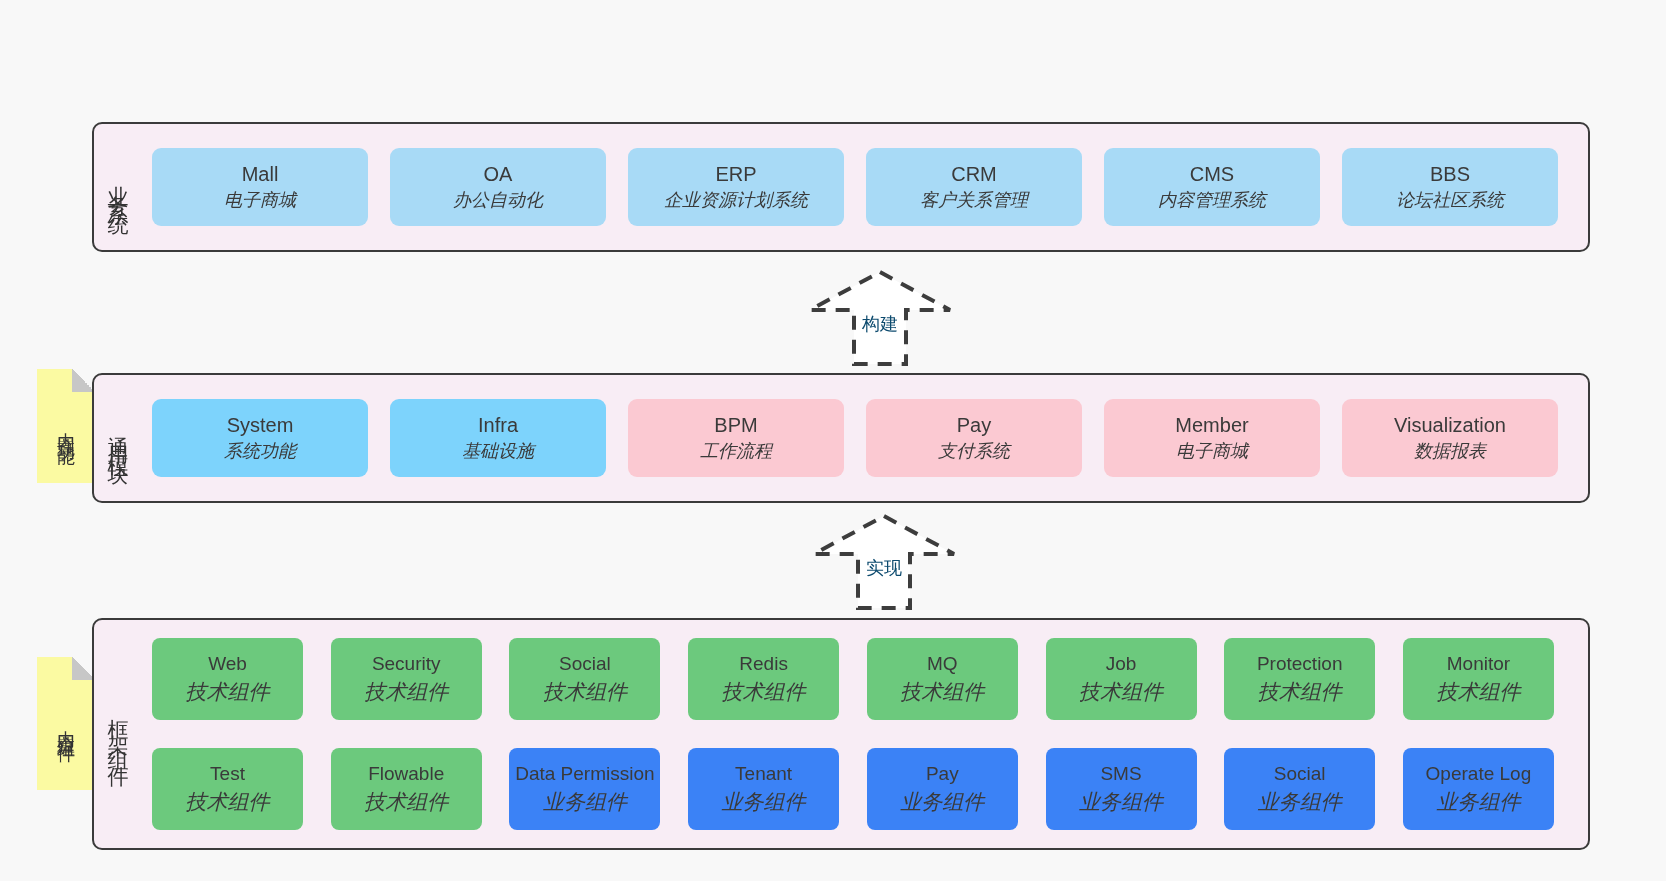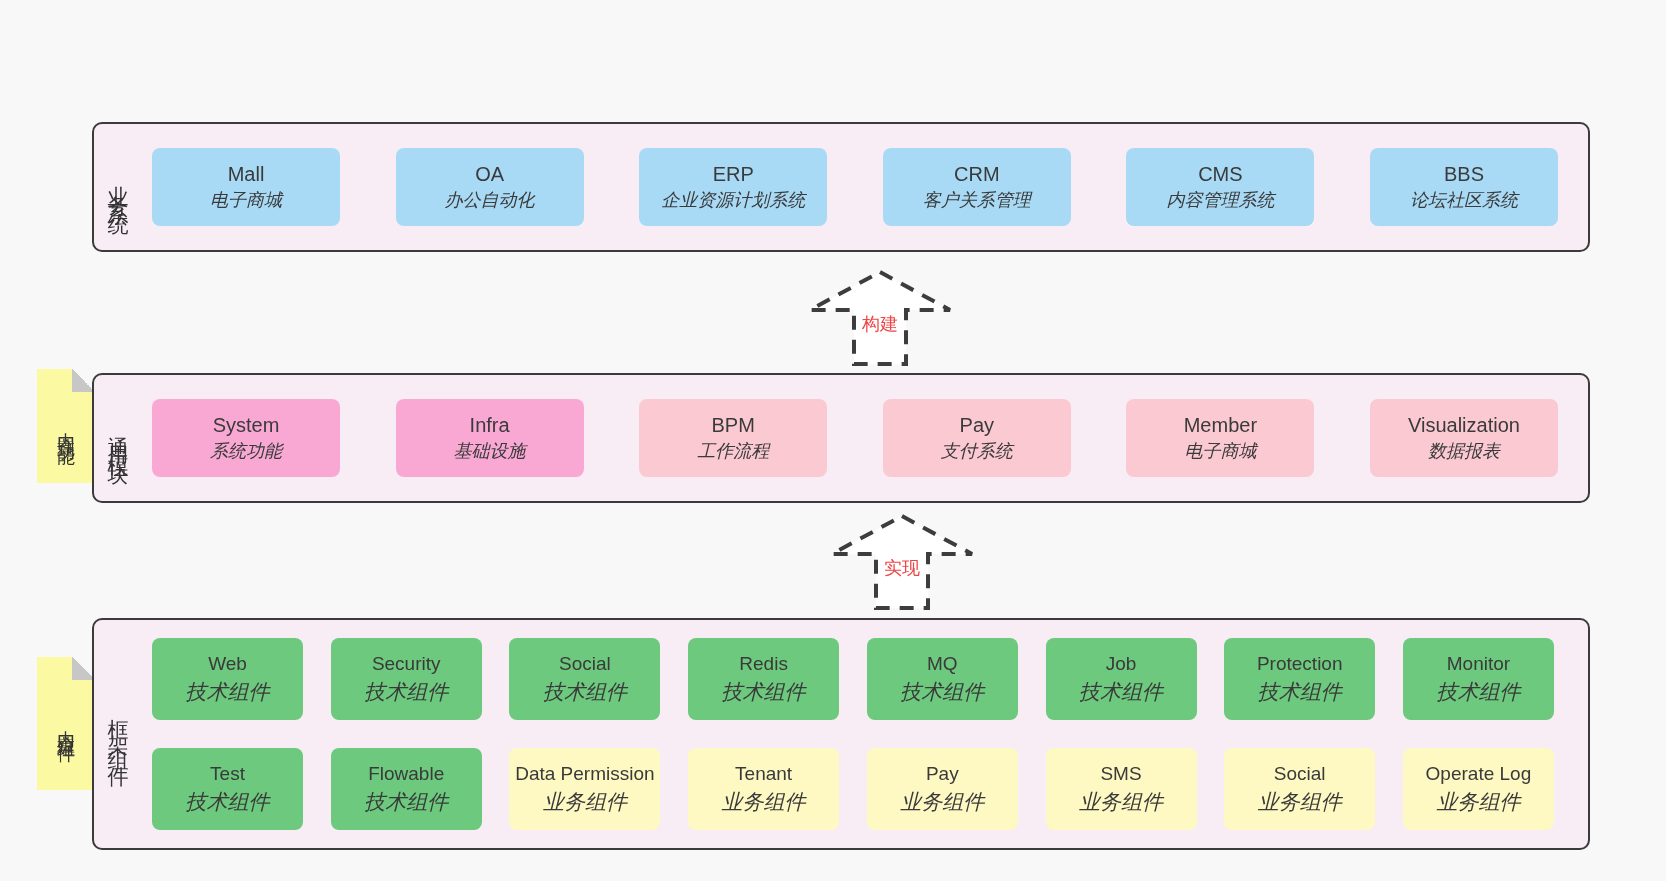--- a/index.html
+++ b/index.html
@@ -35,32 +35,32 @@
     flex:1; display:flex; flex-direction:column; justify-content:center;
     gap:28px; padding:0 34px 0 10px;
   }
   .row { display:flex; justify-content:space-between; }
 
   .box {
     box-sizing:border-box; border-radius:8px;
     display:flex; flex-direction:column; align-items:center; justify-content:center;
     text-align:center; line-height:1.38;
   }
-  .box-wide { width:188px; height:78px; }
+  .box-wide { width:216px; height:78px;border-radius:9px; }
   .box-comp { width:151px; height:82px; }
   .box .title    { font-size:20px; }
   .box .subtitle { font-size:18px;font-style:italic; }
   .box-comp .title    { font-size:19px; }
   .box-comp .subtitle { font-size:21px; }
 
   .blue        { background:#a8daf6; }
-  .red         { background:#f9a8d4; }
+  .red         { background:#7dd3fc; }
   .pink        { background:#fbc9d2; }
   .green       { background:#6cc97d; }
-  .green-light { background:#fef9c3; }
+  .green-light { background:#3b82f6; }
 
   
   .sticky {
     position:absolute; left:37px; width:58px; background:#fbfaa2; z-index:0;
   }
   #sticky-features   { top:369px; height:114px; }
   #sticky-components { top:657px; height:133px; }
   .fold {
     position:absolute; top:0; right:0; width:23px; height:23px;
     background:linear-gradient(225deg,#f8f8f8 0%,#f8f8f8 50%,#c7c7c7 50%,#c7c7c7 100%);
@@ -68,25 +68,25 @@
   .sticky-label {
     position:absolute; top:0; left:0; width:100%; height:100%;
     writing-mode:vertical-rl; text-orientation:upright;
     display:flex; align-items:center; justify-content:center;
     font-size:18px; letter-spacing:5px; color:#333; padding-top:4px; box-sizing:border-box;
   }
 
   
   .arrow { position:absolute; width:148px; height:100px; z-index:0; }
   #arrow-build     { left:806px; top:268px; }
-  #arrow-implement { left:828px; top:512px; }
+  #arrow-implement { left:810px; top:512px; }
   .arrow svg { display:block; width:148px; height:100px; }
   .arrow-label {
     position:absolute; left:50%; top:44px; transform:translateX(-50%);
-    background:#ffffff; padding:0 3px; font-size:18px; color:#ef4444; white-space:nowrap;
+    background:#ffffff; padding:0 3px; font-size:18px; color:#0c4a6e; white-space:nowrap;
   }
 </style>
 </head>
 <body>
 
 <div class="canvas">
 
   <div class="sticky" id="sticky-features">
     <div class="fold"></div>
     <div class="sticky-label">内置功能</div>

